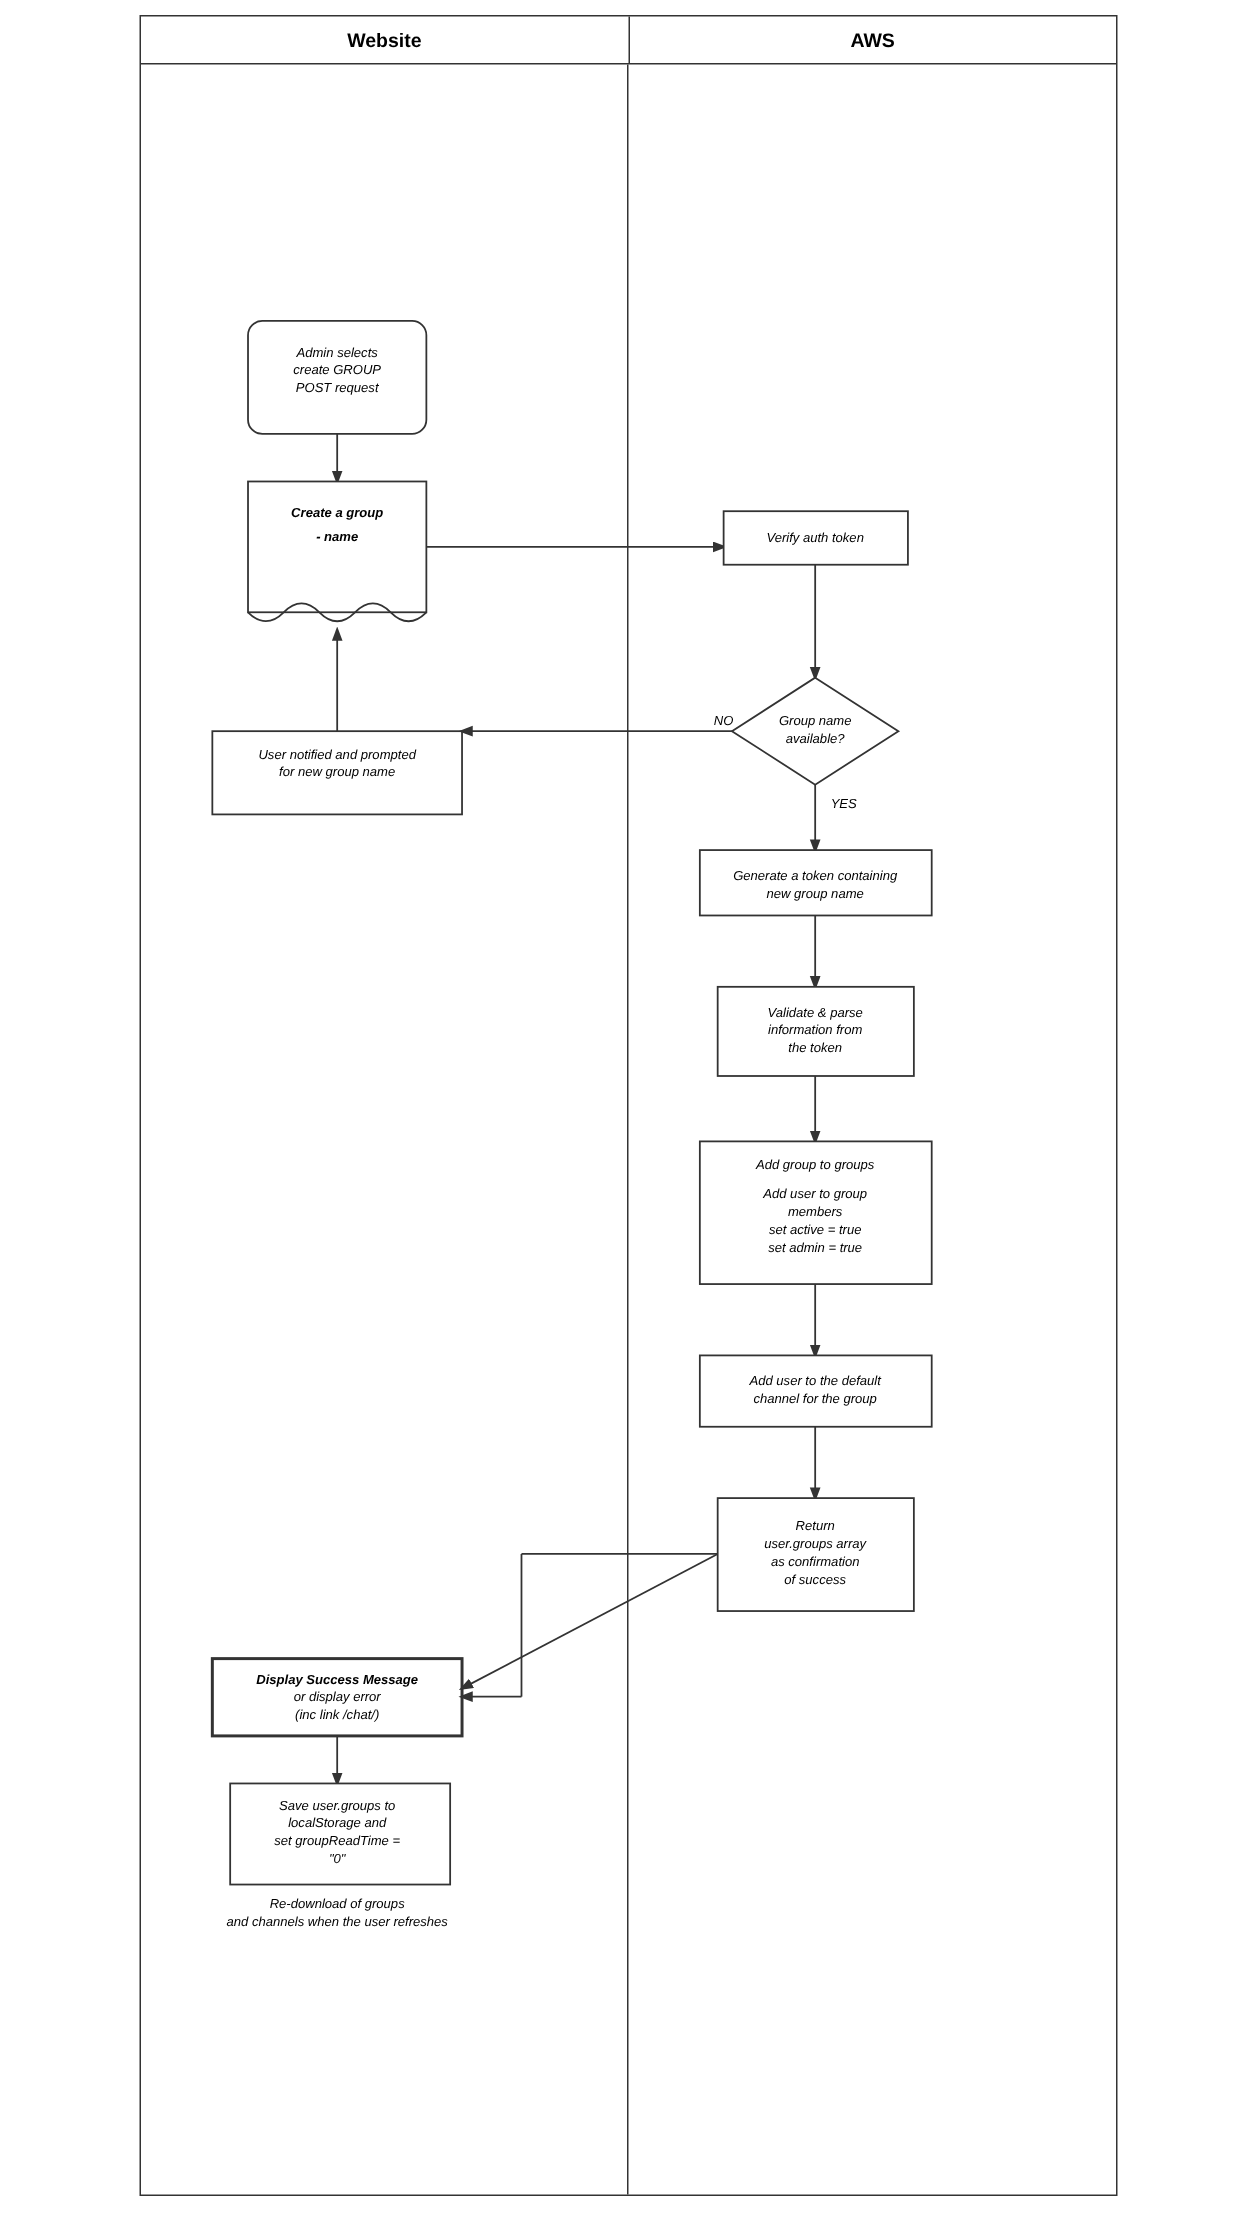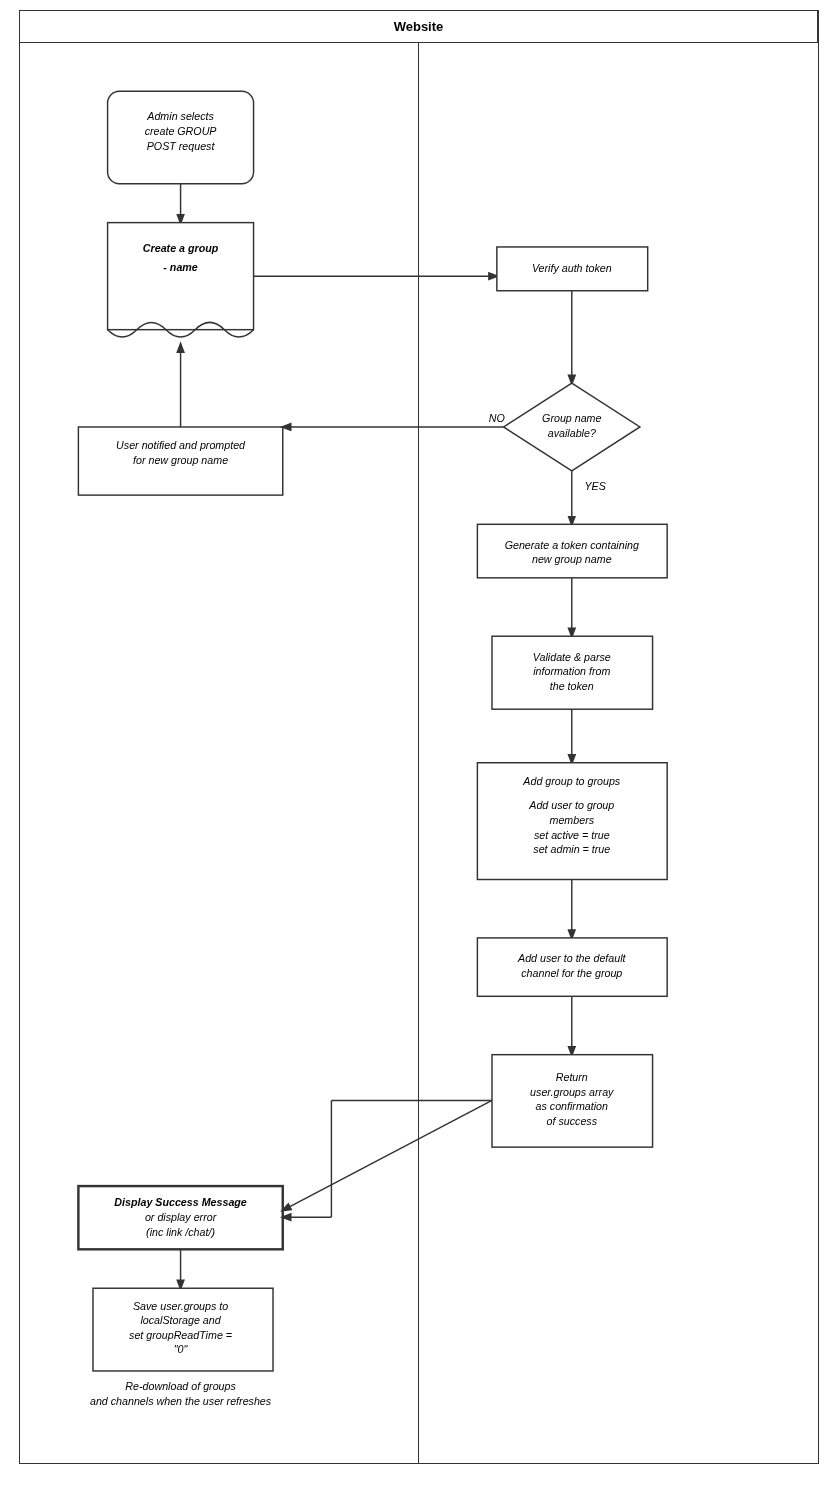--- a/index.html
+++ b/index.html
@@ -5,21 +5,21 @@
     * { box-sizing: border-box; margin: 0; padding: 0; }
     body {
       font-family: Arial, sans-serif;
       font-size: 12px;
       background: #fff;
       width: 838px;
       min-height: 1491px;
     }
 
     .diagram-container {
-      width: 800px;
+      width: 652px;
       margin: 10px auto;
       border: 1.5px solid #333;
       position: relative;
     }
 
     .header-row {
       display: flex;
       border-bottom: 1.5px solid #333;
     }
 
@@ -69,20 +69,21 @@
       font-size: 11px;
       font-family: Arial, sans-serif;
     }
   </style>
 </head>
 <body>
 
 <div class="diagram-container">
   <div class="header-row">
     <div class="header-cell">Website</div>
+    <div class="header-cell">AWS</div>
   </div>
 
   <div class="content-area">
     <div class="left-col"></div>
     <div class="right-col"></div>
 
     <svg class="svg-overlay" viewBox="0 0 820 1420" xmlns="http://www.w3.org/2000/svg">
 
       <rect x="90" y="30" width="150" height="95" rx="12" ry="12" fill="white" stroke="#333" stroke-width="1.5"></rect>
       <text x="165" y="60" text-anchor="middle" class="flow-text">Admin selects</text>

